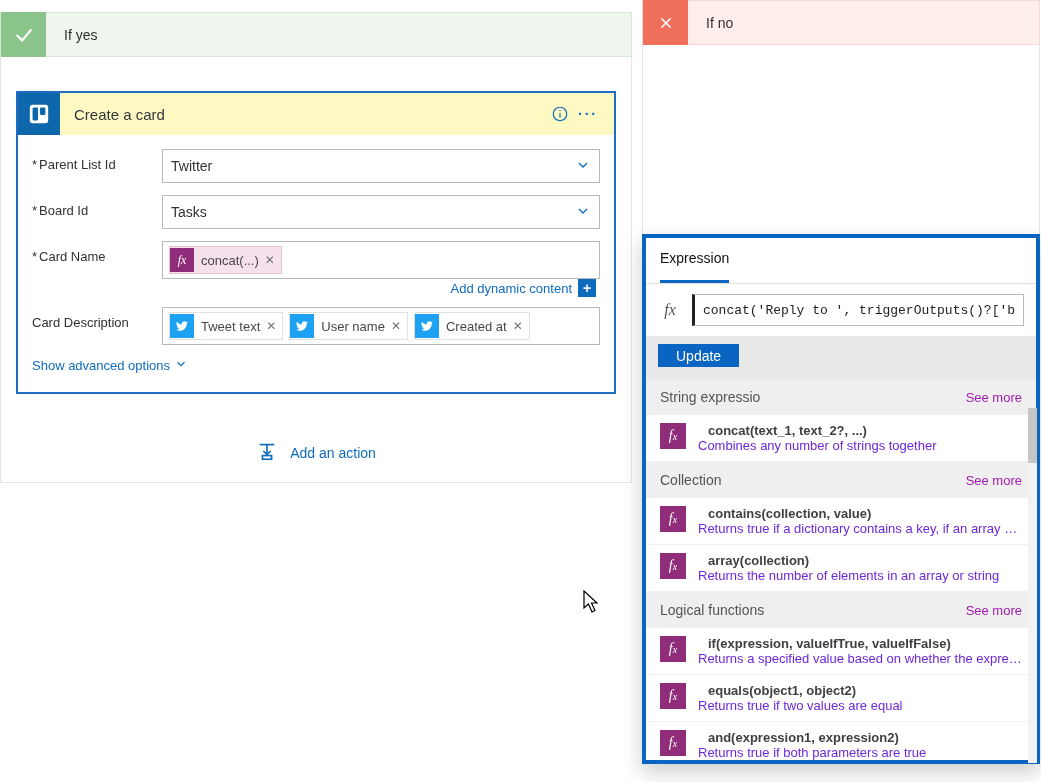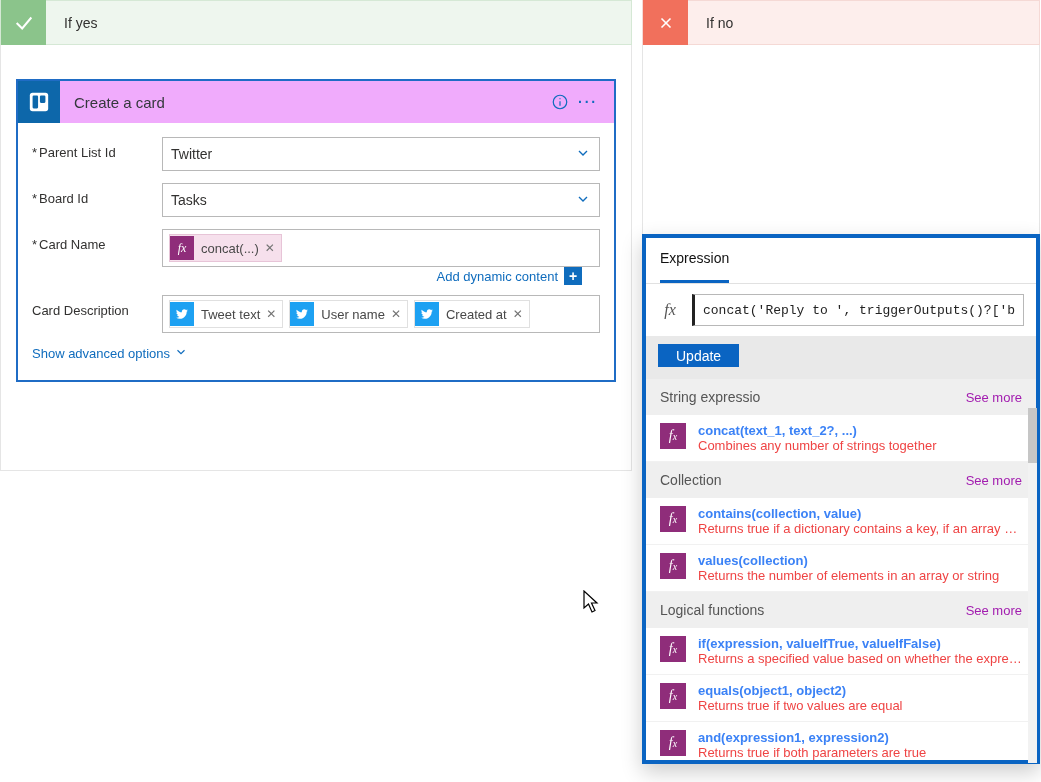--- a/index.html
+++ b/index.html
@@ -1,34 +1,34 @@
 <!DOCTYPE html>
 <html><head>
 <meta charset="utf-8">
 <style>
   * { box-sizing: border-box; }
   html, body { margin: 0; padding: 0; font-family: "Segoe UI", Arial, sans-serif; font-size: 14px; color: #323130; background: #ffffff; }
   body { position: relative; width: 1041px; height: 782px; overflow: hidden; }
 
   
-  .col-left { position: absolute; left: 0; top: 0; width: 632px; }
+  .col-left { position: absolute; left: 0; top: 12px; width: 632px; }
   .col-right { position: absolute; left: 642px; top: 0; width: 398px; }
 
   
   .branch-header { display: flex; align-items: center; height: 45px; border: 1px solid #e1e1e1; }
   .branch-header.yes { background: #eef6ee; border-color: #d5e8d5; }
   .branch-header.no  { background: #fdeeec; border-color: #f5d9d5; }
   .branch-icon { width: 45px; height: 45px; display: flex; align-items: center; justify-content: center; color: #fff; }
   .branch-icon.yes { background: #8bc48b; }
   .branch-icon.no  { background: #f1705c; }
   .branch-title { padding-left: 18px; font-size: 14px; color: #323130; }
 
   
   .action-card { margin: 34px 16px 0 16px; border: 2px solid #1f6cc5; background: #fff; }
-  .action-header { display: flex; align-items: center; height: 42px; background: #f0abfc; padding: 0 12px 0 0; }
+  .action-header { display: flex; align-items: center; height: 42px; background: #fef9c3; padding: 0 12px 0 0; }
   .action-header .app-icon { width: 42px; height: 42px; background: #0d67aa; display: flex; align-items: center; justify-content: center; }
   .action-header .app-icon svg { width: 22px; height: 22px; }
   .action-header .title { flex: 1; padding-left: 14px; font-size: 15px; color: #34383c; }
   .header-btn { width: 28px; height: 28px; display: flex; align-items: center; justify-content: center; color: #0f6cbd; cursor: pointer; }
   .header-btn.more { letter-spacing: 2px; font-weight: bold; }
 
   .action-body { padding: 14px 14px 18px 14px; }
   .field-row { display: flex; align-items: flex-start; margin-bottom: 12px; }
   .field-label { width: 130px; padding-top: 8px; font-size: 13px; color: #323130; }
   .field-label .req { color: #333; margin-right: 2px; }
@@ -40,21 +40,21 @@
   .chevron { color: #0f6cbd; }
 
   .token-box { flex-wrap: wrap; gap: 6px; padding: 4px 6px; }
   .token { display: inline-flex; align-items: center; border: 1px solid rgba(0,0,0,0.12); height: 28px; padding: 0 6px 0 0; background: #fff; font-size: 13px; color: #484848; }
   .token .tico { width: 24px; height: 24px; margin-right: 7px; display: flex; align-items: center; justify-content: center; color: #fff; font-size: 12px; }
   .token .tclose { margin-left: 6px; color: #737373; cursor: pointer; font-size: 12px; }
   .token.fx { background: #f6e0ec; border-color: #e7c4d7; }
   .token.fx .tico { background: #8f2d7a; font-style: italic; font-family: Georgia, serif; }
   .token.tw .tico { background: #1da1f2; }
 
-  .dyn-link-row { display: flex; justify-content: flex-end; align-items: center; gap: 6px; margin: -4px 18px 10px 130px; }
+  .dyn-link-row { display: flex; justify-content: flex-end; align-items: center; gap: 6px; margin: -4px 4px 10px 130px; }
   .dyn-link { color: #0f6cbd; font-size: 13px; cursor: pointer; }
   .dyn-plus { width: 18px; height: 18px; background: #0f6cbd; color: #fff; display: flex; align-items: center; justify-content: center; font-size: 14px; font-weight: bold; }
 
   .adv-row { display: flex; align-items: center; gap: 4px; color: #0f6cbd; font-size: 13px; cursor: pointer; margin-top: 4px; }
 
   
   .add-action-wrap { display: flex; align-items: center; justify-content: center; gap: 12px; margin-top: 46px; color: #0f6cbd; cursor: pointer; }
   .add-action-wrap svg { width: 22px; height: 22px; }
 
   .col-left-border { position:absolute; left:0; top:45px; width:632px; height:426px; border-left:1px solid #e5e5e5; border-right:1px solid #e5e5e5; border-bottom:1px solid #e5e5e5; pointer-events:none; }
@@ -72,22 +72,22 @@
   .expr-input { flex:1; border:1px solid #b8b8b8; border-left:3px solid #222; height: 32px; padding: 0 8px; font-family: Consolas, "Courier New", monospace; font-size: 13px; color: #222; outline: none; }
   .update-bar { padding: 8px 12px 12px 12px; background: #e9e9e9; }
   .update-btn { background: #0a64c2; color: #fff; border: none; height: 23px; padding: 0 18px; font-size: 14px; cursor: pointer; }
 
   .fn-scroll { flex:1; overflow-y:auto; }
   .fn-group-head { display:flex; align-items:center; justify-content:space-between; background:#efefef; padding: 10px 14px; font-size: 14px; color:#555; }
   .fn-group-head .see-more { color:#a21caf; font-size: 13px; cursor:pointer; }
   .fn-item { display:flex; align-items:flex-start; padding: 8px 14px; gap: 12px; border-bottom: 1px solid #f1f1f1; cursor: pointer; }
   .fn-icon { width: 26px; height: 26px; background:#8f2d7a; color:#fff; display:flex; align-items:center; justify-content:center; font-style: italic; font-family: Georgia, serif; font-size: 14px; flex-shrink:0; }
   .fn-text { flex:1; min-width:0; }
-  .fn-sig { font-size: 13px; color:#3b82f6; font-weight:600; white-space:nowrap; overflow:hidden; text-overflow:ellipsis; }
-  .fn-desc { font-size: 13px; color:#ef4444; white-space:nowrap; overflow:hidden; text-overflow:ellipsis; }
+  .fn-sig { font-size: 13px; color:#404040; font-weight:600; white-space:nowrap; overflow:hidden; text-overflow:ellipsis;margin-left:10px; }
+  .fn-desc { font-size: 13px; color:#6d28d9; white-space:nowrap; overflow:hidden; text-overflow:ellipsis; }
 
   
   .fake-scroll { position:absolute; right:-1px; top:170px; width:9px; height:355px; background:#f2f2f2; }
   .fake-thumb { position:absolute; top:0; width:9px; height:55px; background:#c6c6c6; }
 
   
   .cursor { position:absolute; left:583px; top:590px; pointer-events:none; }
 
   
   .bg-fade { position:absolute; left:0; right:0; top:471px; height:311px; background: linear-gradient(#ffffff, #eeeeee); z-index:-1; }
@@ -215,20 +215,31 @@
         <span>
           <svg viewBox="0 0 24 24" width="14" height="14" fill="none" stroke="currentColor" stroke-width="2">
               <polyline points="6 9 12 15 18 9"></polyline>
             </svg>
         </span>
       </div>
 
     </div>
   </div>
 
+  <div class="add-action-wrap">
+    <span>
+      <svg viewBox="0 0 24 24" fill="none" stroke="#0f6cbd" stroke-width="1.8">
+          <line x1="4" y1="5" x2="20" y2="5"></line>
+          <line x1="12" y1="5" x2="12" y2="15"></line>
+          <polyline points="8 12 12 16 16 12"></polyline>
+          <rect x="7" y="17" width="10" height="4"></rect>
+        </svg>
+    </span>
+    <span>Add an action</span>
+  </div>
 
   <div class="col-left-border"></div>
 </div>
 
 <div class="col-right">
   <div class="branch-header no">
     <div class="branch-icon no">
       <svg viewBox="0 0 24 24" width="18" height="18" fill="none" stroke="currentColor" stroke-width="2.2">
           <line x1="6" y1="6" x2="18" y2="18"></line>
           <line x1="18" y1="6" x2="6" y2="18"></line>
@@ -269,21 +280,21 @@
       <div class="fn-item">
         <div class="fn-icon">f<span style="font-size:10px">x</span></div>
         <div class="fn-text">
           <div class="fn-sig">contains(collection, value)</div>
           <div class="fn-desc">Returns true if a dictionary contains a key, if an array cont...</div>
         </div>
       </div>
       <div class="fn-item">
         <div class="fn-icon">f<span style="font-size:10px">x</span></div>
         <div class="fn-text">
-          <div class="fn-sig">values(collection)</div>
+          <div class="fn-sig">array(collection)</div>
           <div class="fn-desc">Returns the number of elements in an array or string</div>
         </div>
       </div>
       <div class="fn-group-head">
         <span>Logical functions</span>
         <span class="see-more">See more</span>
       </div>
       <div class="fn-item">
         <div class="fn-icon">f<span style="font-size:10px">x</span></div>
         <div class="fn-text">

